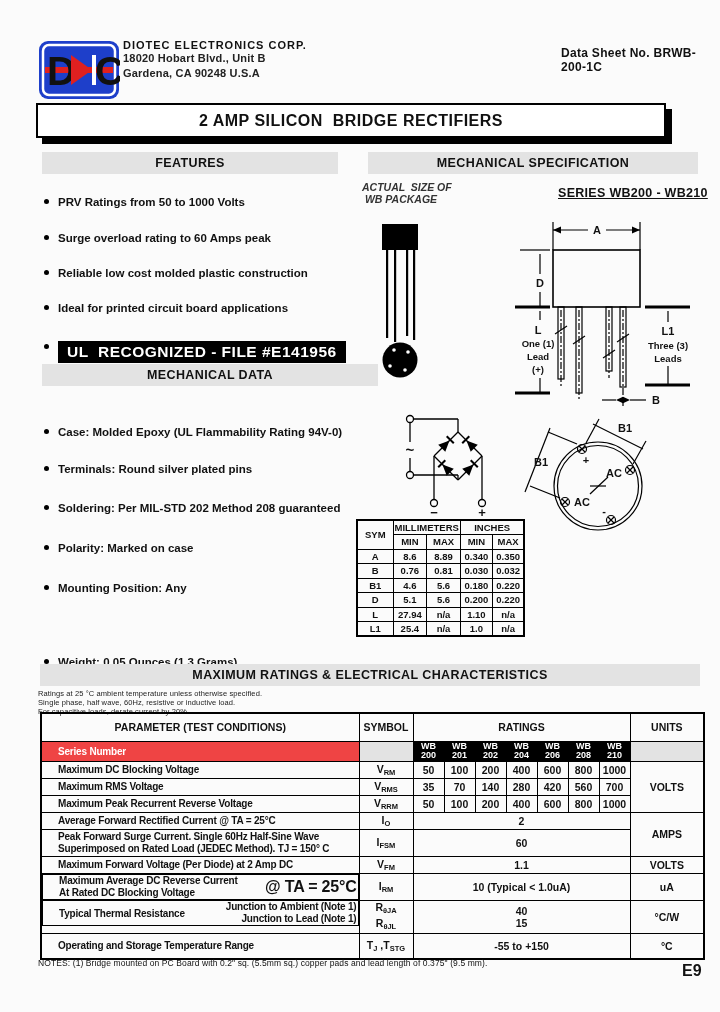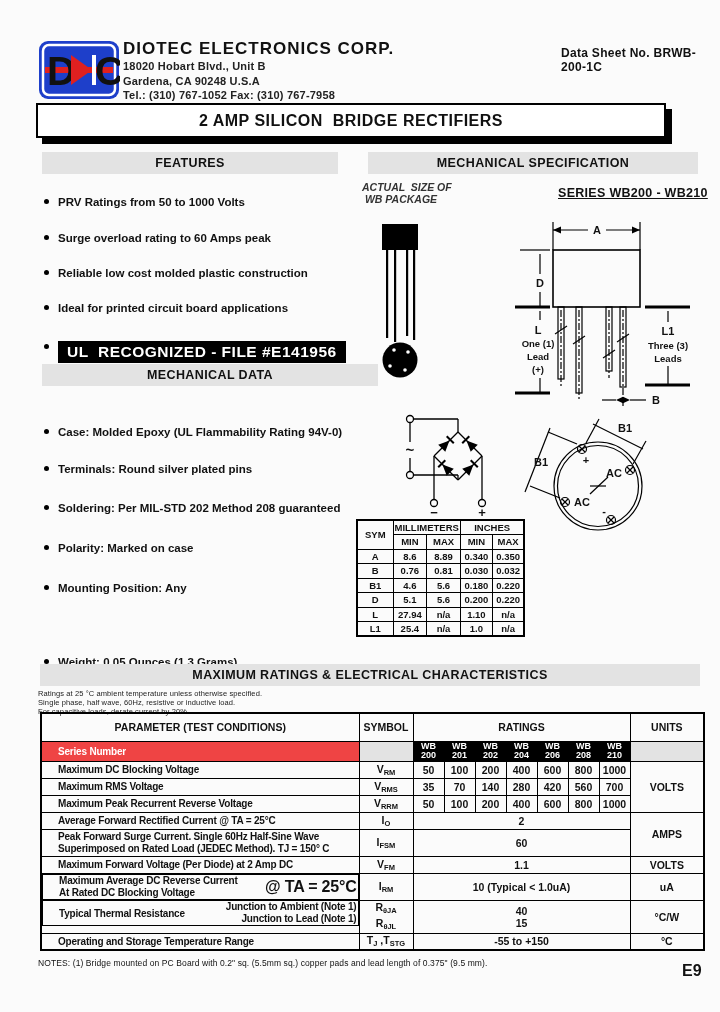--- a/index.html
+++ b/index.html
@@ -2,21 +2,21 @@
 <html><head>
 <meta charset="utf-8">
 <style>
   * { margin:0; padding:0; box-sizing:border-box; }
   html,body { background:#e9e9e9; }
   body { font-family:"Liberation Sans", sans-serif; color:#111; }
   #page { position:relative; width:720px; height:1012px; background:#fbfbfb; margin:0 auto; overflow:hidden; }
   .abs { position:absolute; }
 
   
-  .company-name { font-size:17px; font-weight:bold; letter-spacing:1px; }
+  .company-name { font-size:11px; font-weight:bold; letter-spacing:1px; }
   .addr { font-size:11px; font-weight:bold; color:#222; line-height:14.5px; letter-spacing:0.2px; }
   .sheetno { font-size:12px; font-weight:bold; letter-spacing:0.3px;margin-left:45px; }
 
   .title-box { left:36px; top:103px; width:630px; height:35px; background:#fff;
                border:2.5px solid #000; box-shadow:6px 6px 0 0 #000;
                display:flex; align-items:center; justify-content:center; }
   .title-box span { font-size:16px; font-weight:bold; letter-spacing:0.5px; white-space:pre; }
 
   .gray-head { background:#e3e3e3; font-weight:bold; font-size:12.5px; text-align:center;
                padding-top:4px; height:22px; letter-spacing:0.4px; }
@@ -74,21 +74,20 @@
     <text x="9" y="45" font-size="40" font-weight="bold" fill="#fff">D</text>
     <polygon points="33,15 33,45 54,30" fill="#e02020"></polygon>
     <rect x="54" y="15" width="4" height="30" fill="#fff"></rect>
     <text x="57" y="45" font-size="40" font-weight="bold" fill="#fff">C</text>
   </svg>
 
   <div class="abs" style="left:123px; top:39px;">
     <div class="company-name">DIOTEC   ELECTRONICS   CORP.</div>
     <div class="addr">18020 Hobart Blvd.,  Unit B</div>
     <div class="addr">Gardena, CA  90248    U.S.A</div>
-    <div class="addr">Tel.:  (310) 767-1052    Fax:  (310) 767-7958</div>
   </div>
 
   <div class="abs sheetno" style="left:516px; top:46px;">Data Sheet No.  BRWB-200-1C</div>
 
   <div class="abs title-box">
     <span>2 AMP SILICON  BRIDGE RECTIFIERS</span>
   </div>
 
   <div class="abs gray-head" style="left:42px; top:152px; width:296px;">FEATURES</div>
   <div class="abs gray-head" style="left:368px; top:152px; width:330px;">MECHANICAL  SPECIFICATION</div>
@@ -468,21 +467,21 @@
       </tr>
       <tr style="height:27px">
         <td class="param flexcell">
           <span>Typical Thermal Resistance</span>
           <span class="rightcond"><span>Junction to Ambient (Note 1)</span><br><span>Junction to Lead (Note 1)</span></span>
         </td>
         <td class="two-line"><span>R</span><span class="sub">θJA</span><br><span>R</span><span class="sub">θJL</span></td>
         <td colspan="7" class="two-line"><span>40</span><br><span>15</span></td>
         <td>°C/W</td>
       </tr>
-      <tr style="height:17px">
+      <tr style="height:26px">
         <td class="param">Operating and Storage Temperature Range</td>
         <td><span>T</span><span class="sub">J</span><span> ,</span><span>T</span><span class="sub">STG</span></td>
         <td colspan="7">-55 to +150</td>
         <td>°C</td>
       </tr>
     </tbody>
       </table>
   </div>
 
   <div class="abs notes" style="left:38px; top:958px;">NOTES:  (1) Bridge mounted on PC Board with 0.2" sq. (5.5mm sq.) copper pads and lead length of 0.375" (9.5 mm).</div>

